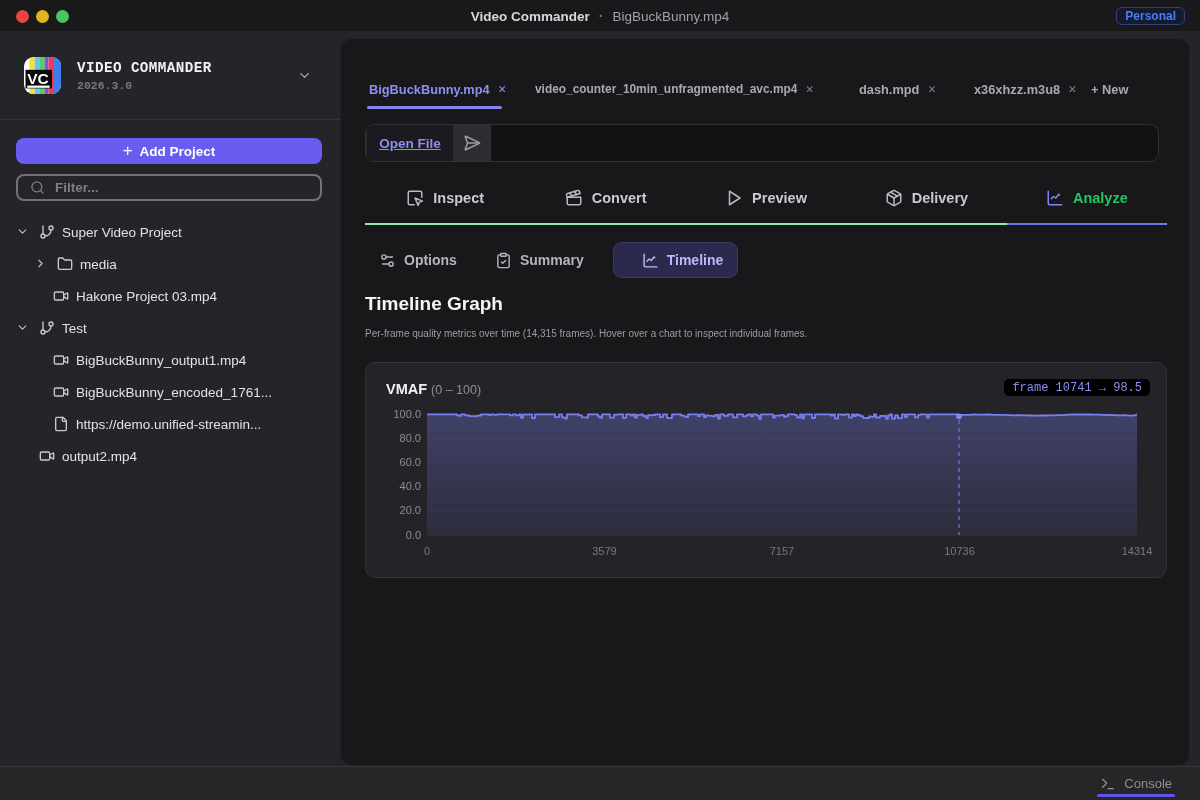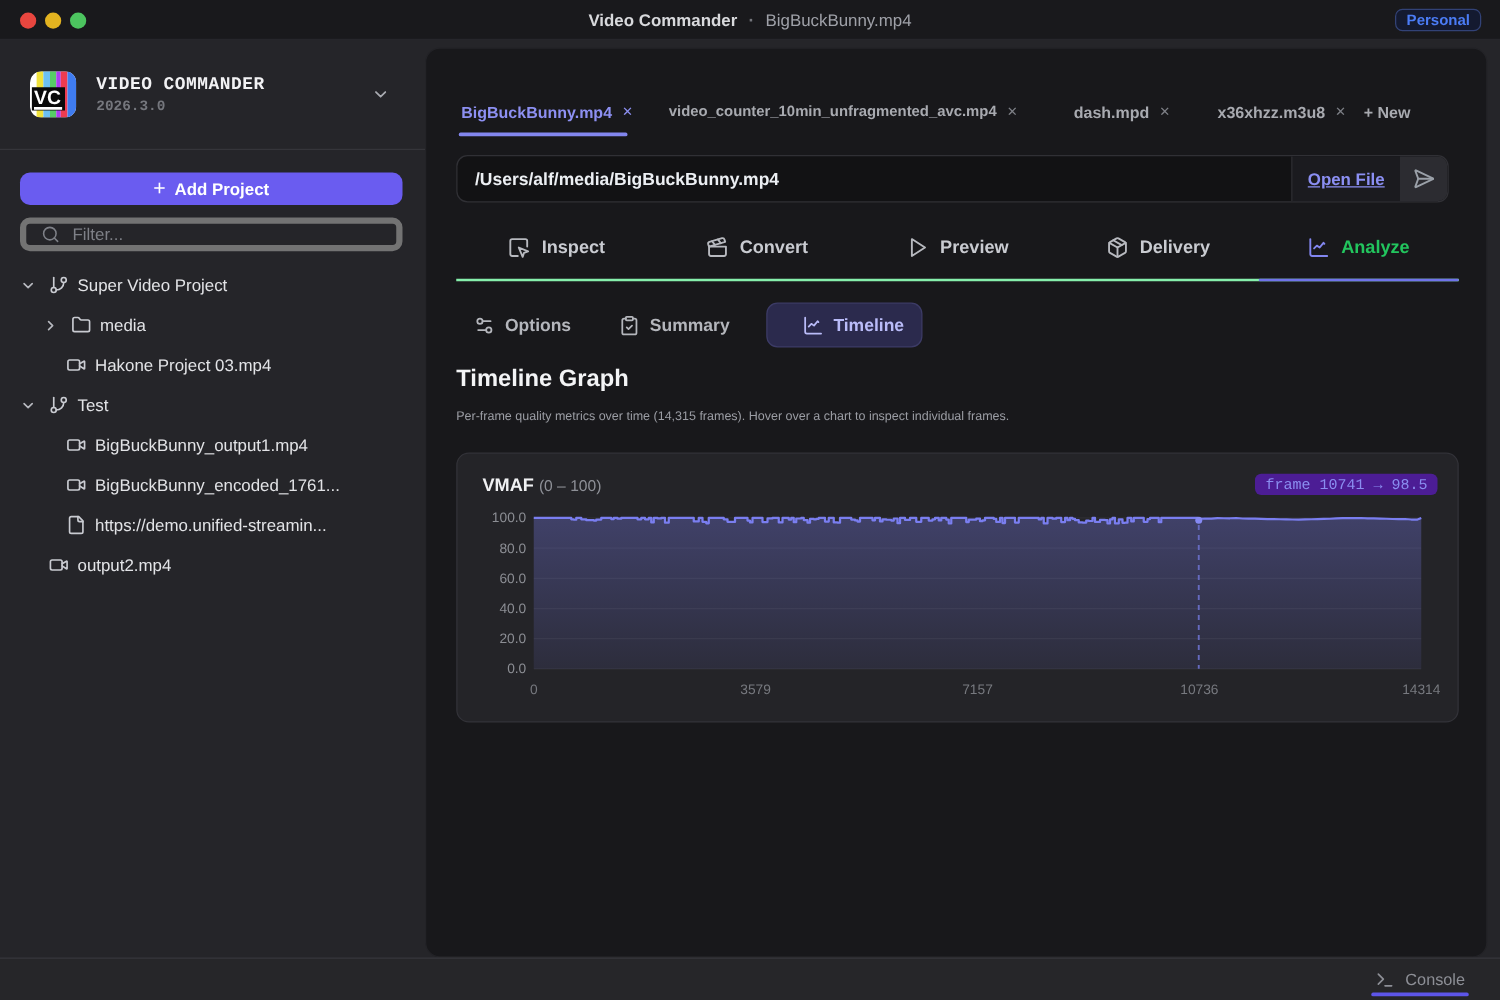--- a/index.html
+++ b/index.html
@@ -25,24 +25,24 @@
 .logo { position:absolute; left:24px; top:25px; width:38px; height:38px; border-radius:9px; overflow:hidden; }
 .sb-title { position:absolute; left:77px; top:28.5px; color:#f2f2f4; font-weight:bold;
   font-family:"Liberation Mono", monospace; font-size:14.3px; letter-spacing:0.4px; line-height:1; }
 .sb-ver { position:absolute; left:77px; top:48px; color:#75777d; font-weight:bold;
   font-family:"Liberation Mono", monospace; font-size:11.5px; line-height:1; }
 .sb-chev { position:absolute; left:297px; top:36px; }
 .addbtn { position:absolute; left:16px; top:106px; width:306px; height:26px;
   background:#6a5cf0; border-radius:8px; color:#fff; font-size:13.5px; font-weight:bold;
   display:flex; align-items:center; justify-content:center; gap:7px; }
 .filter { position:absolute; left:16px; top:142px; width:306px; height:27px;
-  border:5px solid #737373; border-radius:8px; display:flex; align-items:center;
-  color:#7e8087; font-size:13.5px; }
+  border:2px solid #737373; border-radius:8px; display:flex; align-items:center;
+  color:#7e8087; font-size:13.5px;font-weight:bold; }
 .tree { position:absolute; left:0; top:180px; width:340px; }
-.trow { position:absolute; height:24px; display:flex; align-items:center; gap:7px;
+.trow { position:absolute; height:24px; display:flex; align-items:flex-end; gap:7px;
   color:#e2e3e6; font-size:13.5px; }
 .tico { display:flex; align-items:center; justify-content:center; width:17px; height:17px; }
 
 
 .panel { position:absolute; left:340px; top:38px; width:850px; height:728px;
   background:#18181b; border-radius:12px; border:1px solid #232327; }
 
 
 .tabs { position:absolute; left:0px; top:30px; height:40px; }
 .tab { position:absolute; top:0; height:40px; display:flex; align-items:center; gap:8px;
@@ -83,21 +83,21 @@
 
 .h1 { position:absolute; left:24px; top:254px; color:#f3f4f6; font-size:19px; font-weight:bold; }
 .desc { position:absolute; left:24px; top:289px; color:#9b9da4; font-size:10px; }
 
 
 .card { position:absolute; left:24px; top:323px; width:802px; height:216px;
   background:#242428; border:1px solid #323238; border-radius:10px; }
 .vmaf { position:absolute; left:20px; top:18px; color:#f0f1f3; font-size:14.5px; font-weight:bold; }
 .vmaf span { color:#8e9097; font-size:12.5px; font-weight:normal; }
 .frametag { position:absolute; right:16px; top:16px; height:17px; padding:0 8px;
-  background:#4c1d95; border-radius:5px; color:#8a8ef0; font-size:12px;
+  background:#000000; border-radius:5px; color:#8a8ef0; font-size:12px;
   font-family:"Liberation Mono", monospace; display:flex; align-items:center; }
 
 
 .bottombar { position:absolute; left:0; top:766px; width:1200px; height:34px;
   background:#262629; border-top:1px solid #37373c; }
 .console { position:absolute; right:28px; top:0; height:100%; display:flex; align-items:center; gap:8px;
   color:#8d8f96; font-size:13px; }
 .console-bar { position:absolute; right:25px; bottom:3px; width:78px; height:3px;
   background:#5d55e8; border-radius:2px; }
 svg.ic { display:block; }
@@ -251,21 +251,20 @@
   <div class="tabs">
     <div class="tab active" style="left:28px;">BigBuckBunny.mp4 <span class="x">✕</span></div>
     <div class="tab" style="left:194px;font-size:11.9px;">video_counter_10min_unfragmented_avc.mp4 <span class="x">✕</span></div>
     <div class="tab" style="left:518px;">dash.mpd <span class="x">✕</span></div>
     <div class="tab" style="left:633px;">x36xhzz.m3u8 <span class="x">✕</span></div>
     <div class="newtab" style="left:750px;">+ New</div>
   </div>
   <div class="tabline"></div>
 
   <div class="inrow">
-    <div class="inpath">/Users/alf/media/BigBuckBunny.mp4</div>
     <div class="openfile">Open File</div>
     <div class="sendbtn">
         <svg class="ic" width="18" height="18" viewBox="0 0 24 24" fill="none" stroke="#9aa0a8" stroke-width="2" stroke-linecap="round" stroke-linejoin="round">
           <path d="M3.714 3.048a.498.498 0 0 0-.683.627l2.843 7.627a2 2 0 0 1 0 1.396l-2.842 7.627a.498.498 0 0 0 .682.627l18-8.5a.5.5 0 0 0 0-.904z"></path>
           <path d="M6 12h16"></path>
         </svg>
       </div>
   </div>
 
   <div class="nav">

